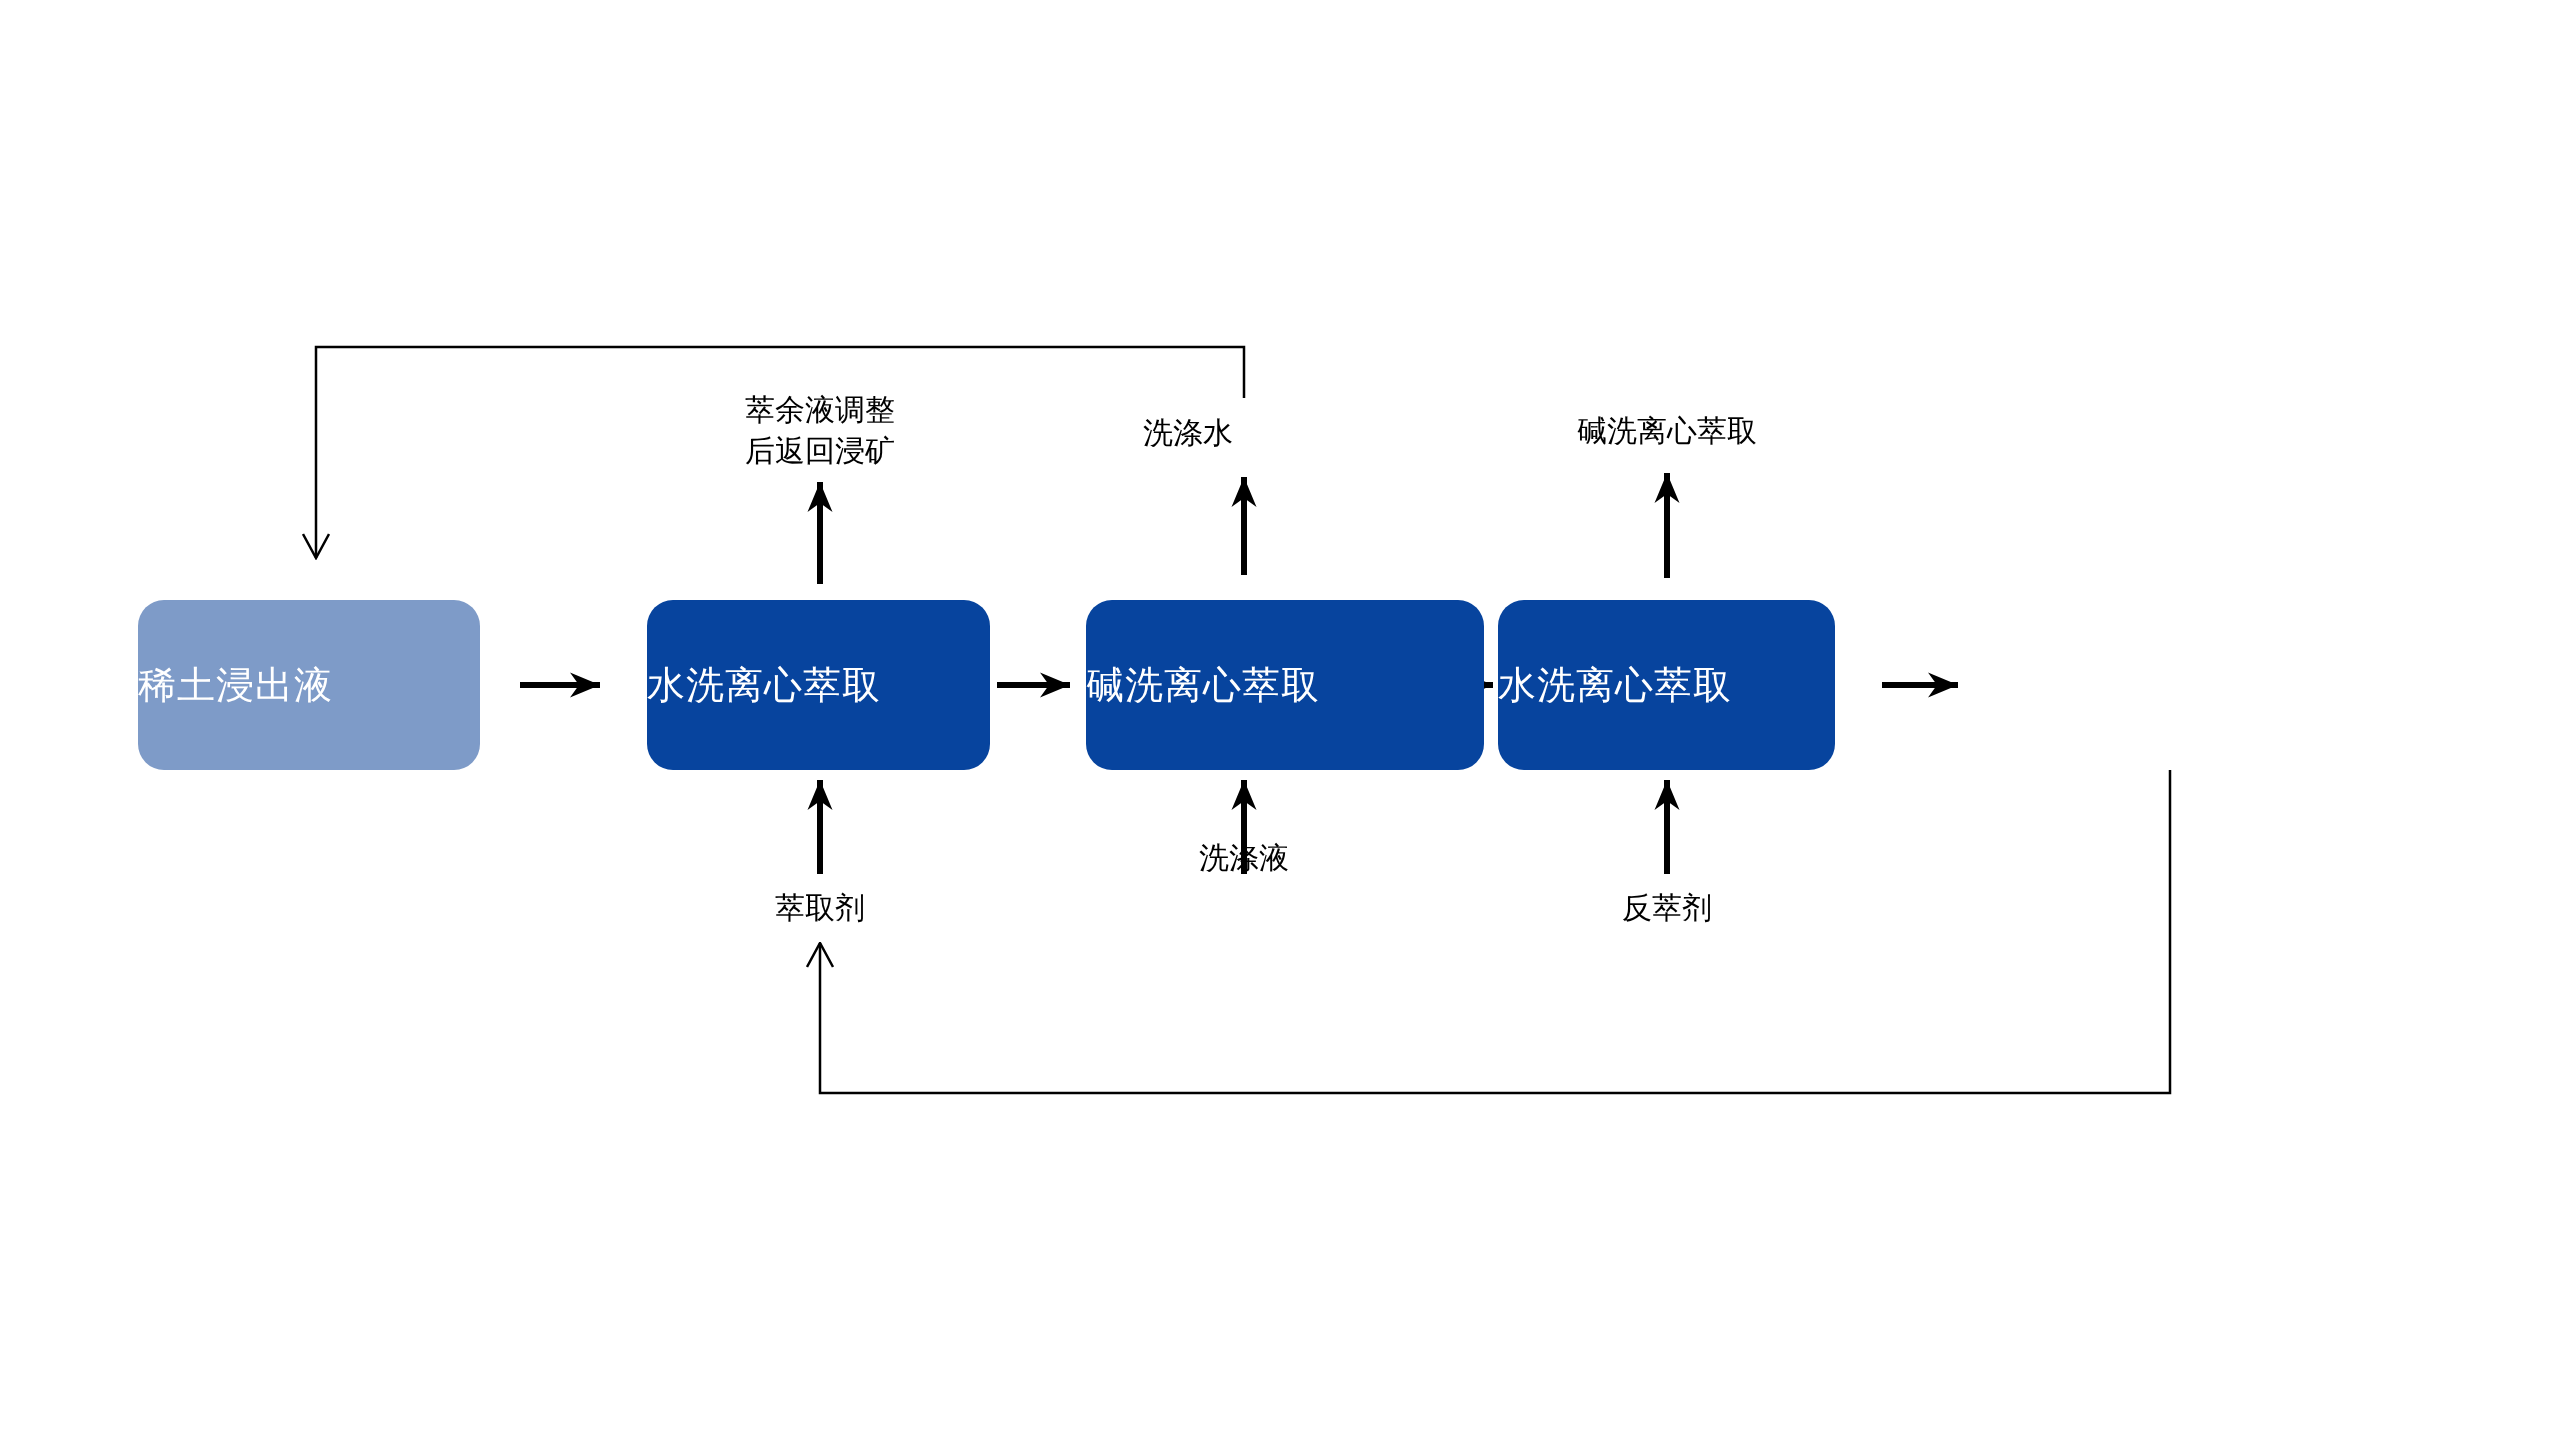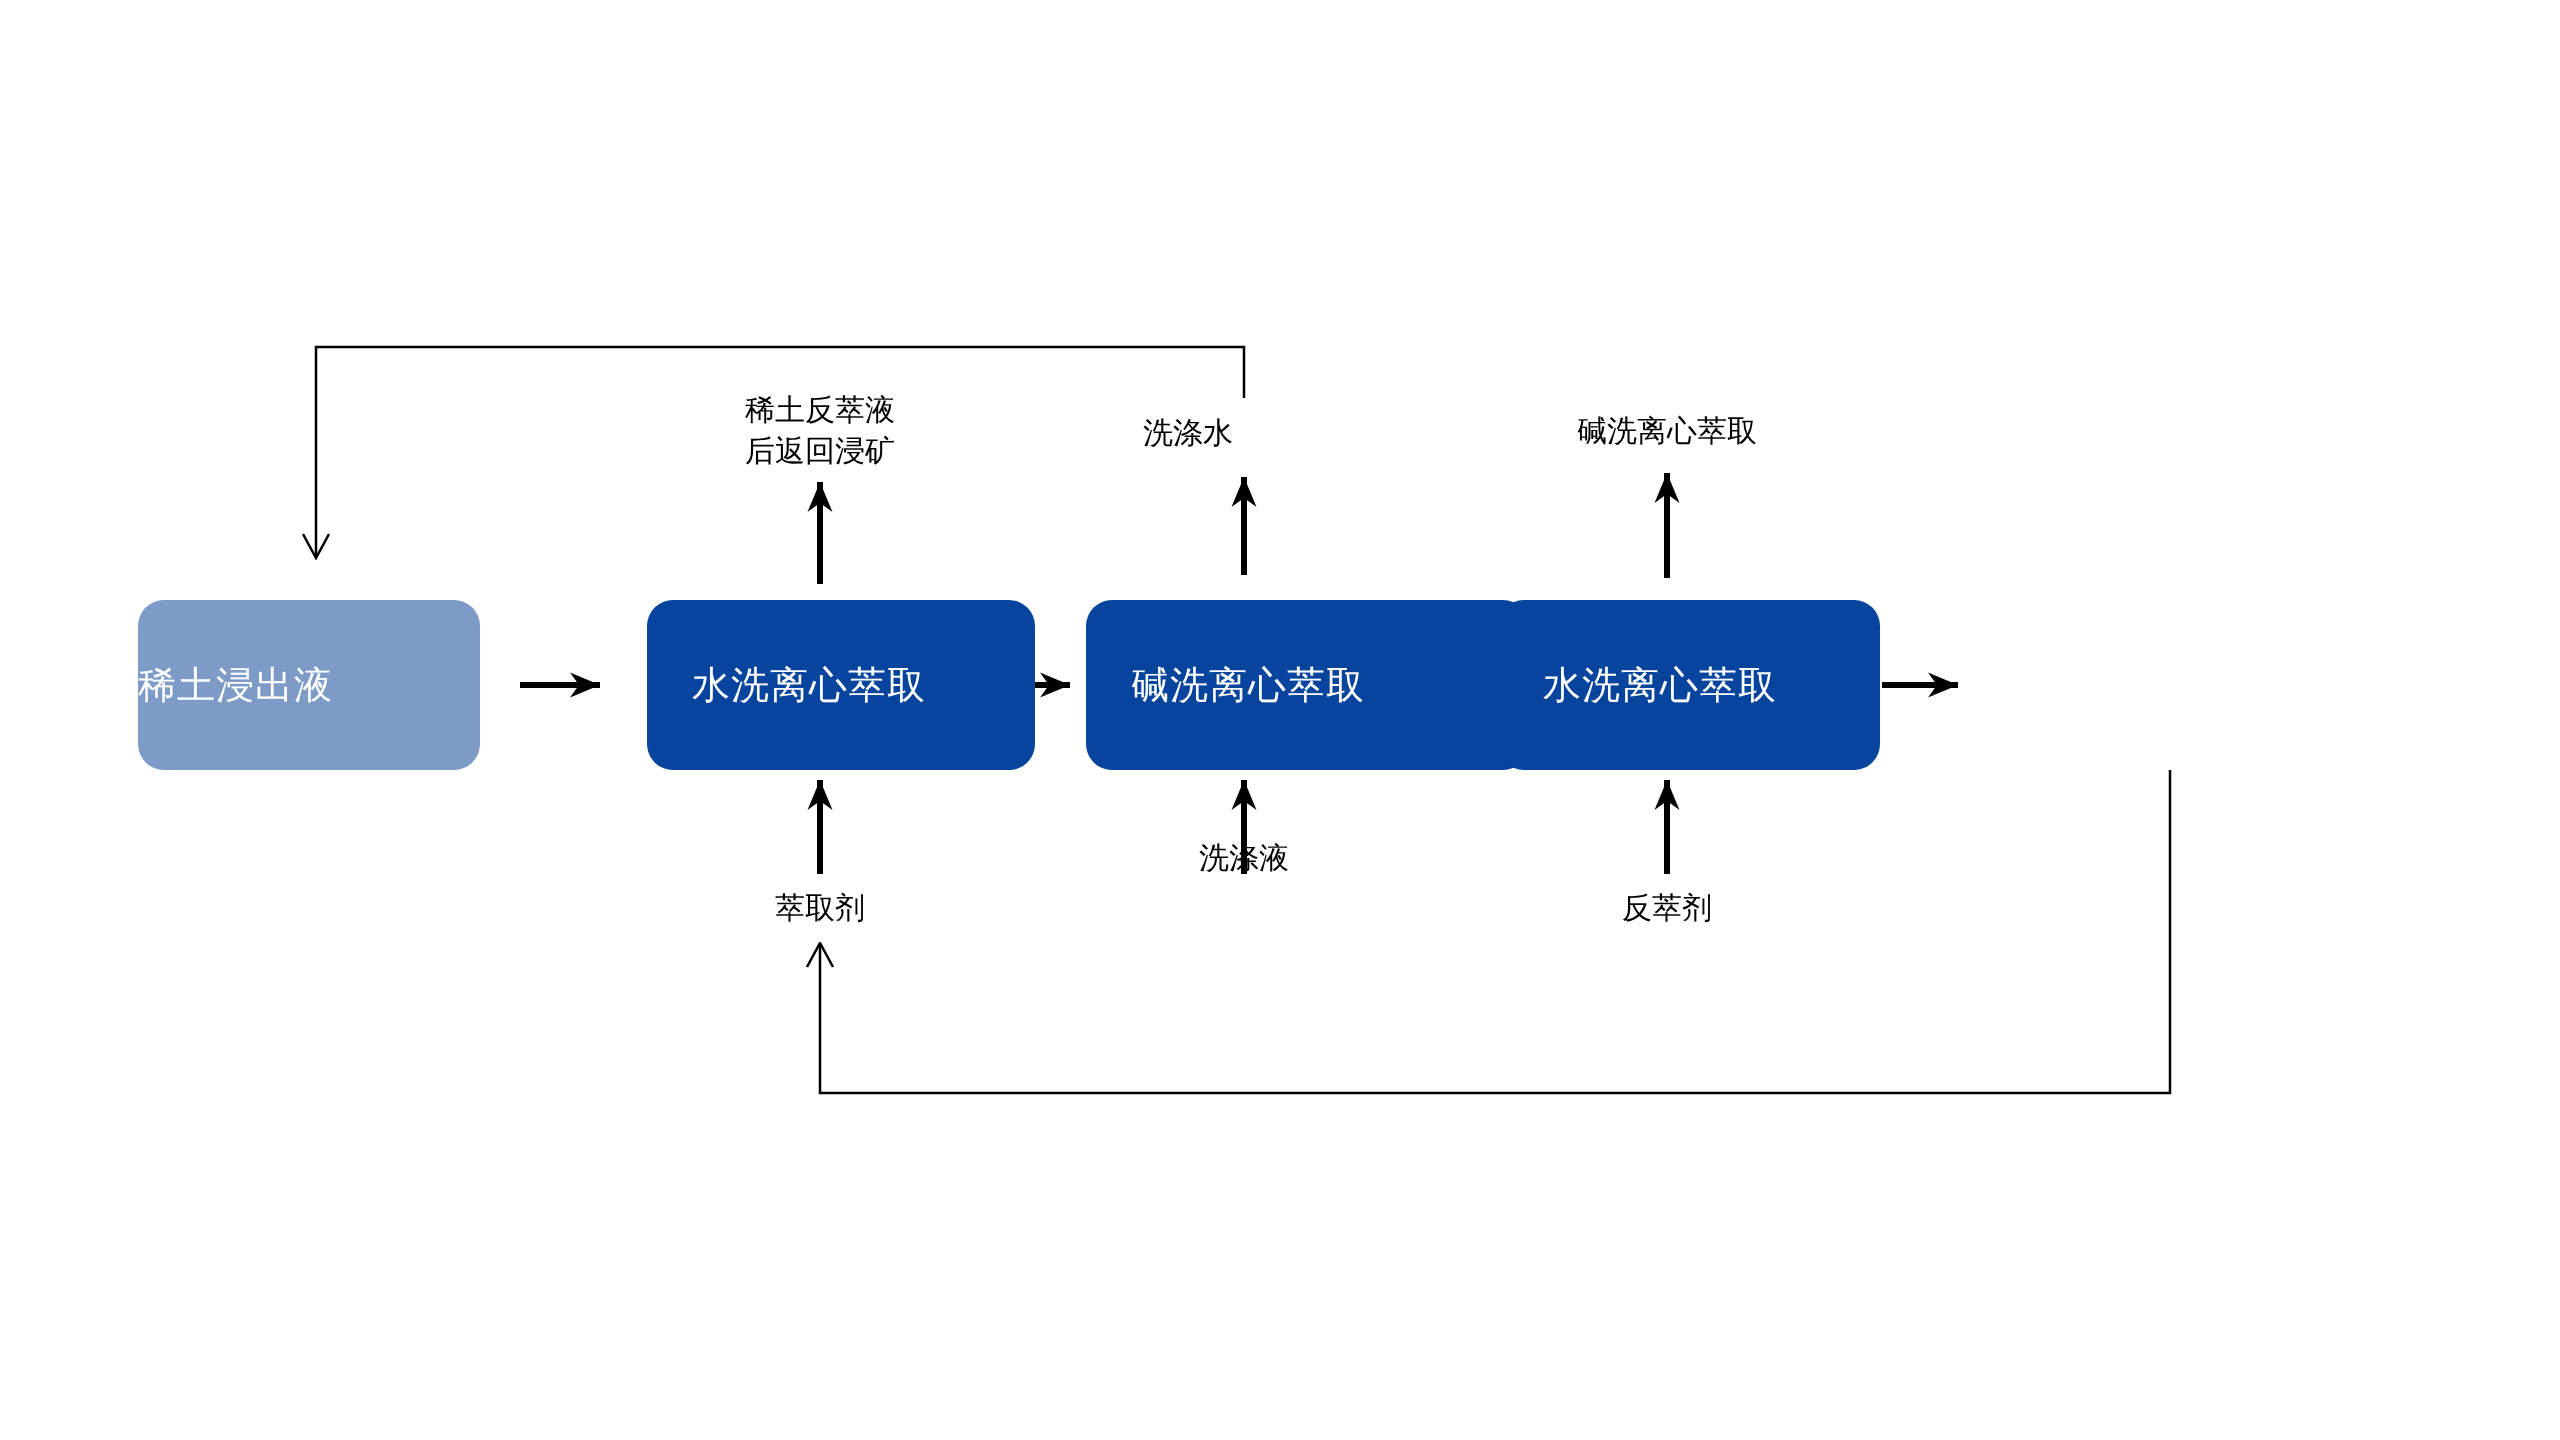--- a/index.html
+++ b/index.html
@@ -40,21 +40,21 @@
     border-radius: 26px;
     display: flex;
     align-items: center;
     justify-content: flex-start;
     color: var(--node-text);
     font-size: 38px;
     letter-spacing: 1px;
     text-align: center;
   }
   .node.light { background: var(--node-light); }
-  .node.dark  { background: var(--node-dark); padding-left: 45px; }
+  .node.dark  { background: var(--node-dark); }
   .node-1 { left: 138px;  top: 600px; width: 342px; }
   .node-2 { left: 647px;  top: 600px; width: 343px; }
   .node-3 { left: 1086px; top: 600px; width: 398px; }
   .node-4 { left: 1498px; top: 600px; width: 337px; }
   .node-5 { left: 2010px; top: 600px; width: 333px; }
   .stream-label {
     position: absolute;
     transform: translateX(-50%);
     color: var(--label-text);
     font-size: 30px;
@@ -107,21 +107,21 @@
   <div class="node dark node-2">
     <span>水洗离心萃取</span>
   </div>
   <div class="node dark node-3">
     <span>碱洗离心萃取</span>
   </div>
   <div class="node dark node-4">
     <span>水洗离心萃取</span>
   </div>
 
-  <div class="stream-label lbl-raffinate">稀土反萃液
+  <div class="stream-label lbl-raffinate">萃余液调整
 后返回浸矿</div>
   <div class="stream-label lbl-washwater">洗涤水</div>
   <div class="stream-label lbl-striploquor">碱洗离心萃取</div>
   <div class="stream-label lbl-extractant">萃取剂</div>
   <div class="stream-label lbl-washliquid">洗涤液</div>
   <div class="stream-label lbl-stripagent">反萃剂</div>
 
 </div>
 
 </body></html>

